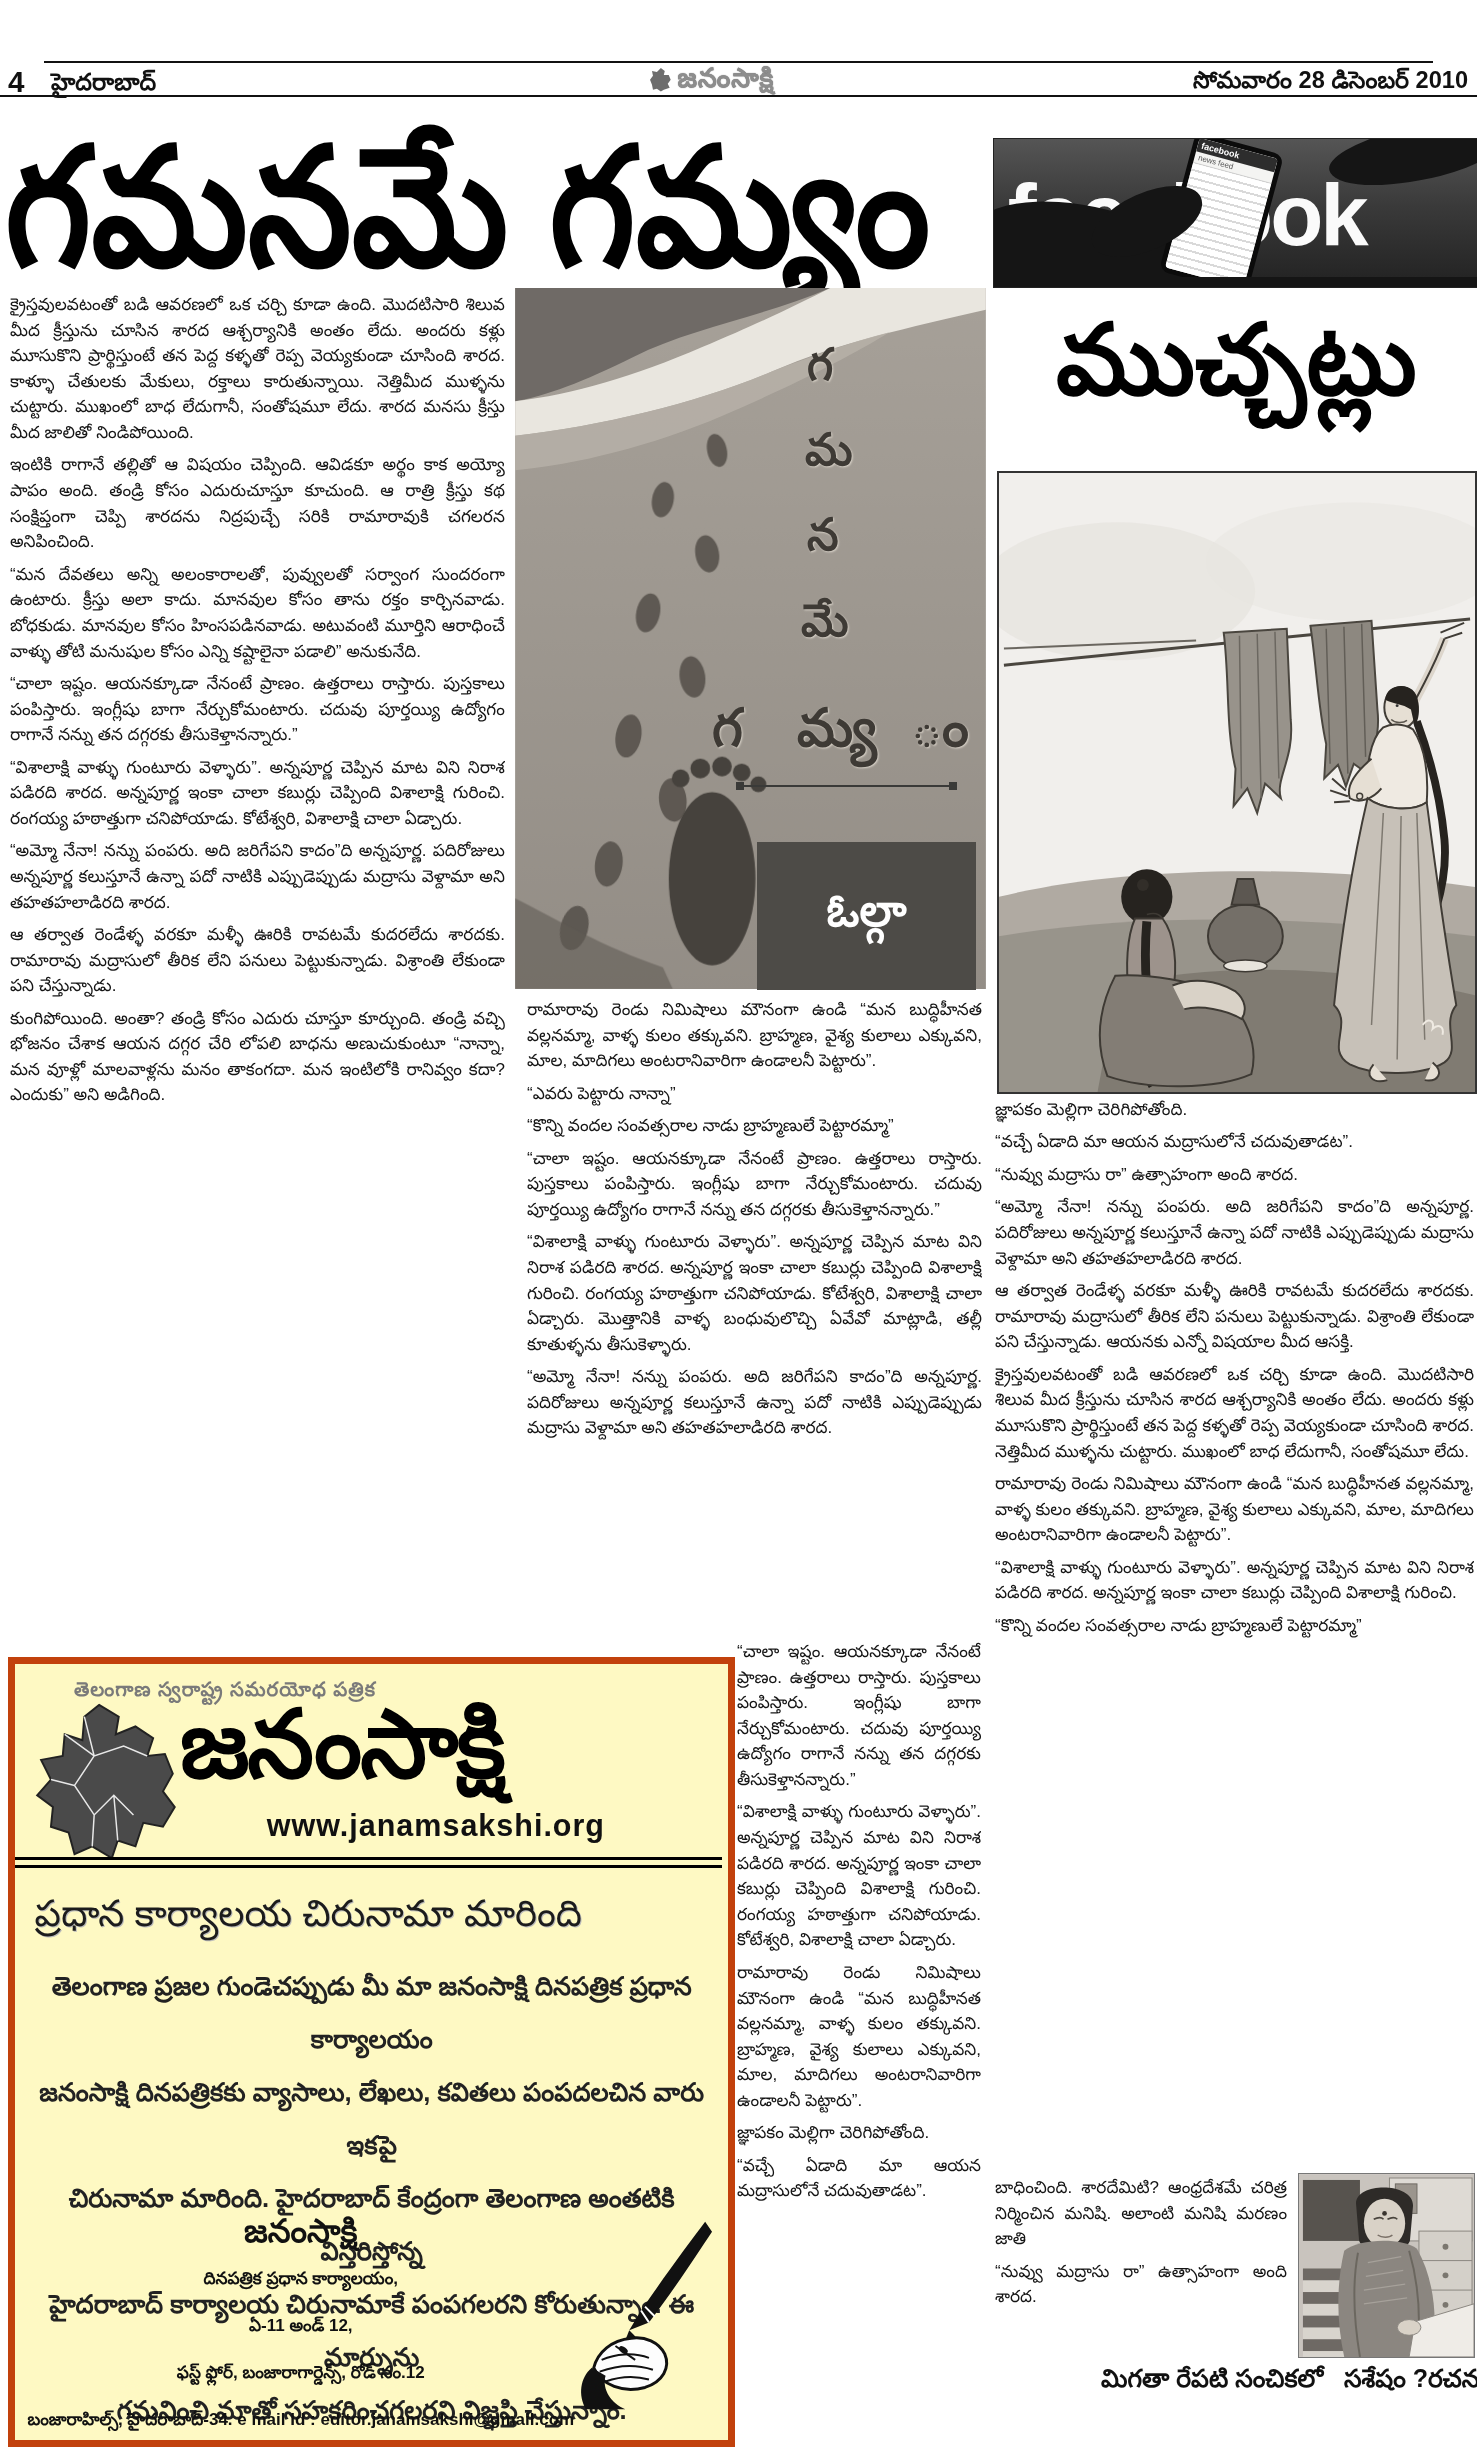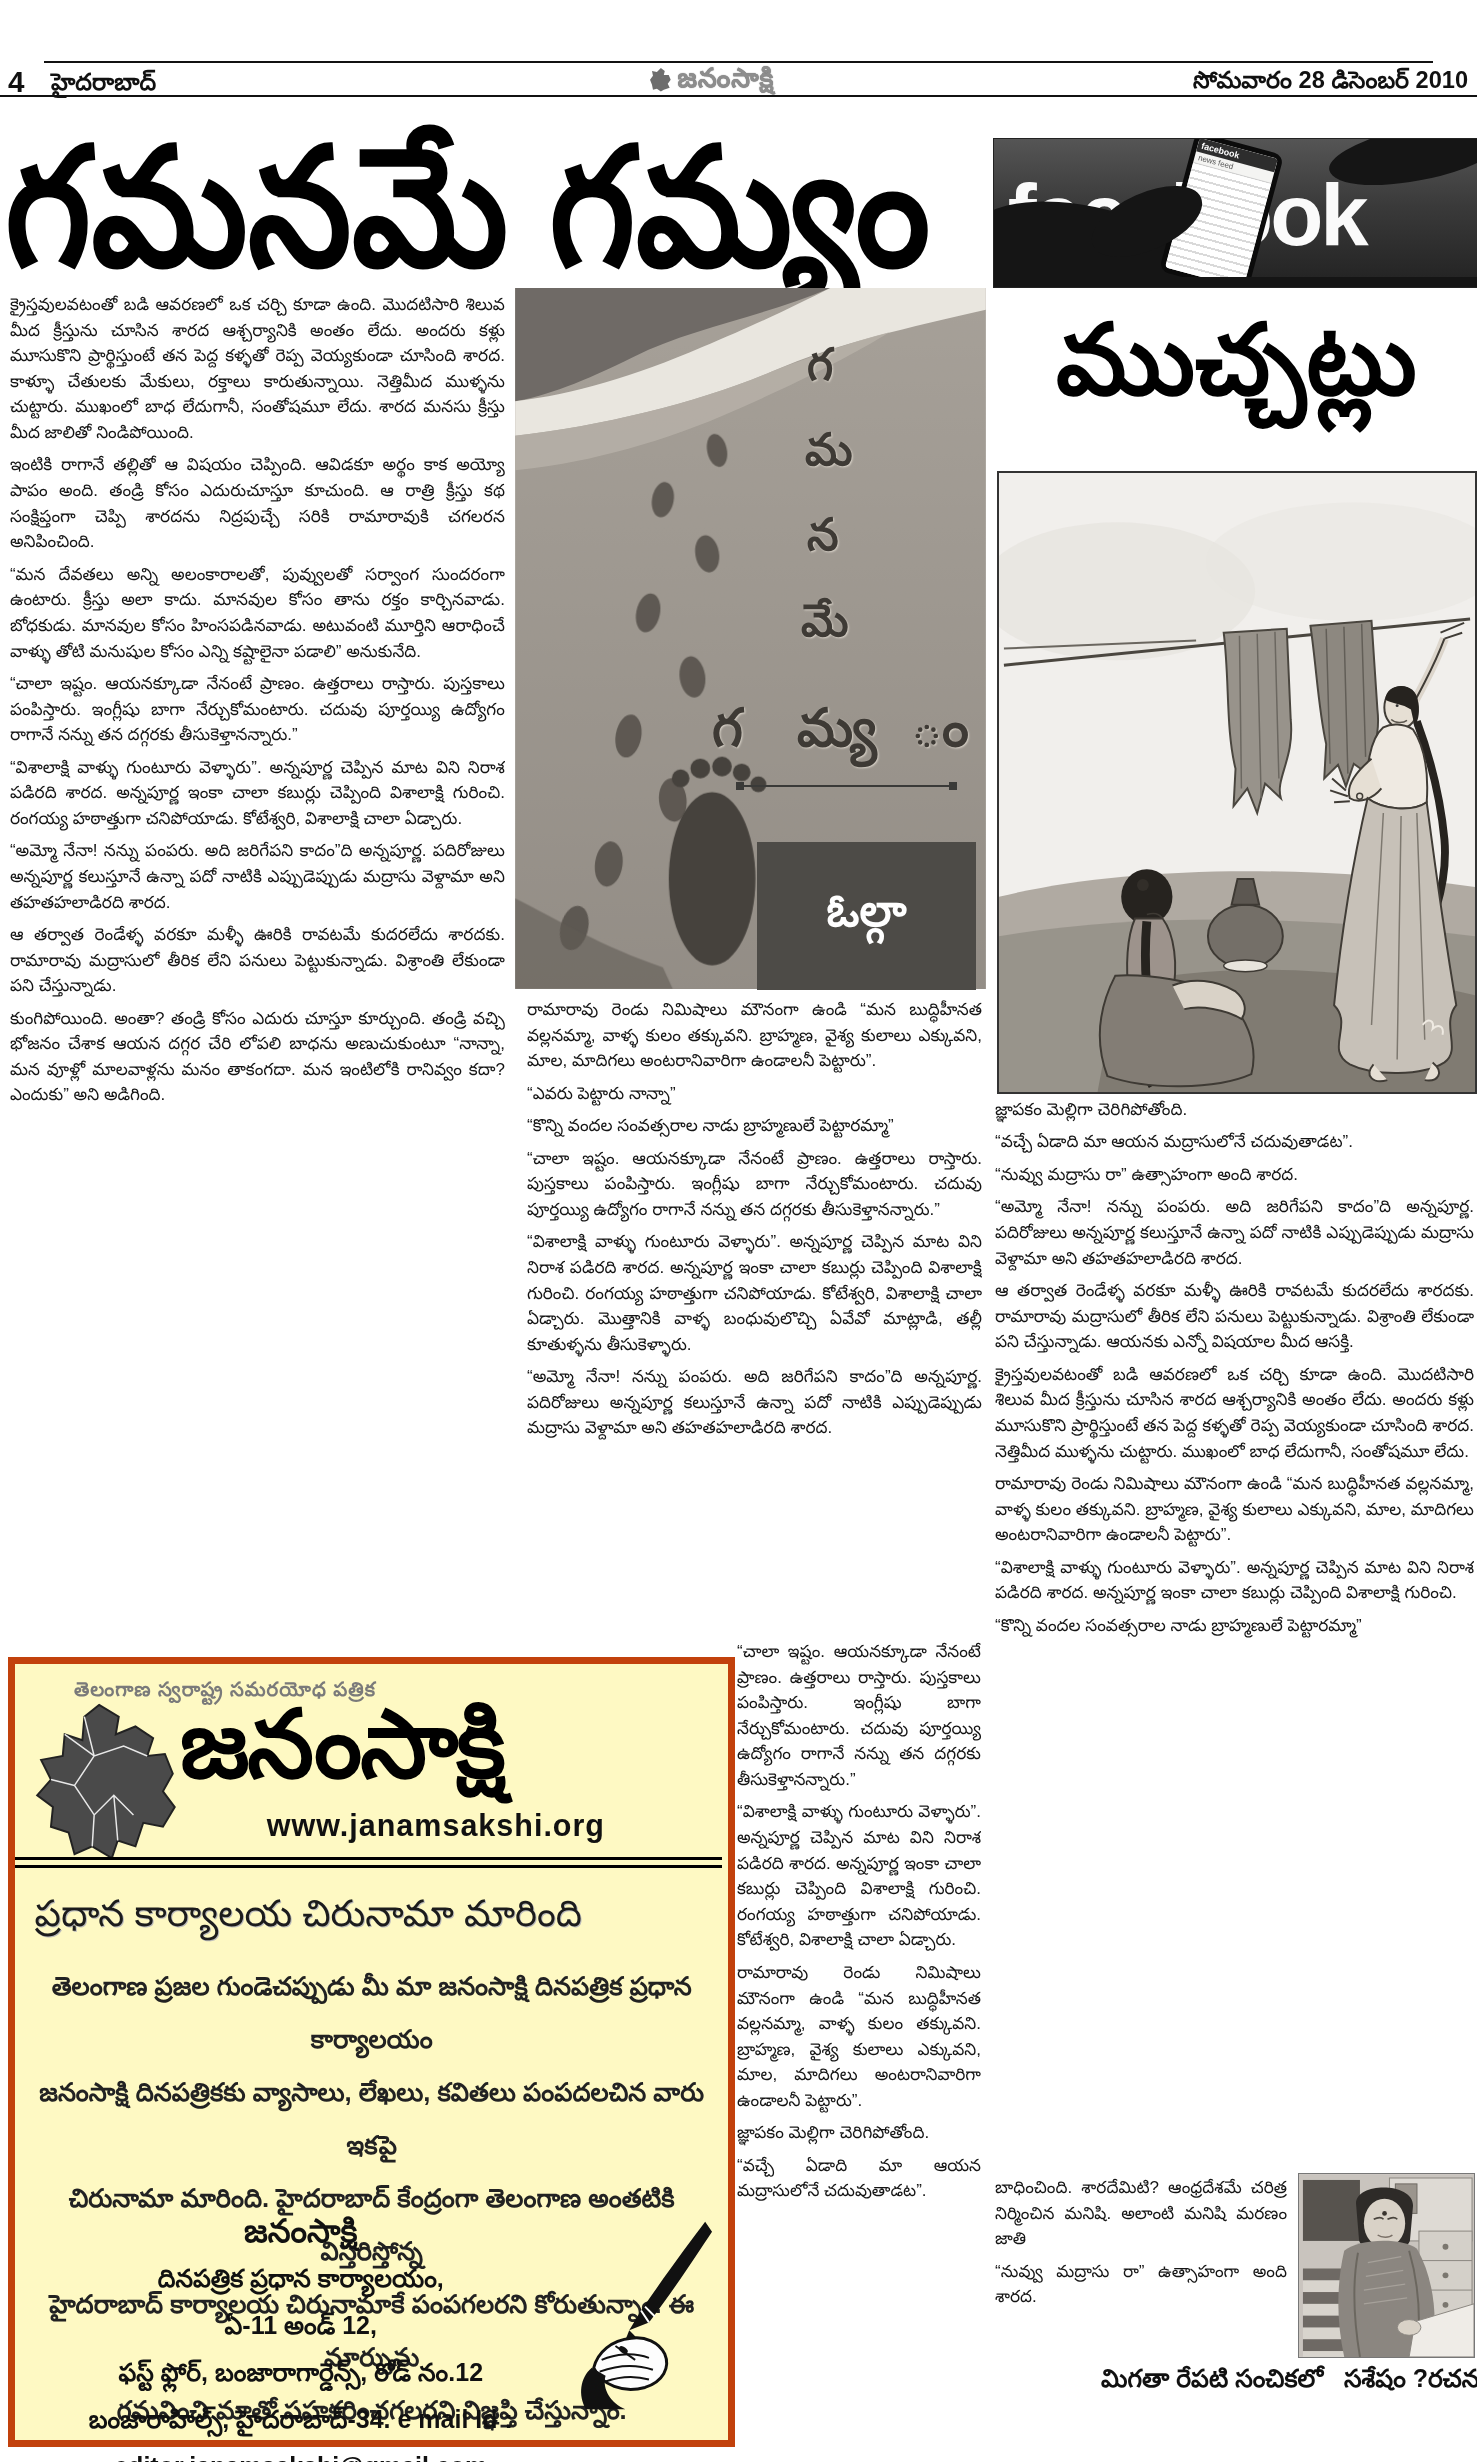--- a/index.html
+++ b/index.html
@@ -26,21 +26,21 @@
   .beach-word{font-size:53px;font-weight:bold;color:#3e3a35;letter-spacing:19.7px;text-shadow:1px 1px 2px #d8d2c8;white-space:nowrap;}
   .author-box{background:#4d4b47;color:#fff;text-align:center;font-size:45px;font-weight:bold;}
   
   .adbox{border:7px solid #c2410c;background:#fef9c3;margin-top:24px;}
   .ad-tagline{font-size:19.7px;font-weight:bold;color:#7a7a7a;letter-spacing:1px;}
   .ad-logo{font-size:95px;font-weight:900;color:#000;letter-spacing:-2px;white-space:nowrap;}
   .ad-url{font-size:30.5px;font-weight:bold;color:#111;letter-spacing:1px;}
   .dbl-rule{border-top:3px solid #000;border-bottom:3px solid #000;height:4.9px;}
   .ad-head{font-size:37px;font-weight:400;color:#1c1c1c;text-align:left;text-shadow:1px 1px 0 #bbb;}
   .ad-para p{margin:0;text-align:center;font-size:25.6px;font-weight:bold;color:#222;line-height:53px;}
-  .ad-addr p{margin:0;text-align:center;font-size:25px;font-weight:bold;color:#111;line-height:47px;}
+  .ad-addr p{margin:0;text-align:center;font-size:17px;font-weight:bold;color:#111;line-height:47px;}
   .ad-addr p:first-child{font-size:32.5px;}
   
   .cap{font-size:25px;font-weight:bold;color:#111;white-space:nowrap;}
   .imgframe{border:2px solid #333;}
 </style>
 </head>
 <body>
 
 <div id="page">
 

